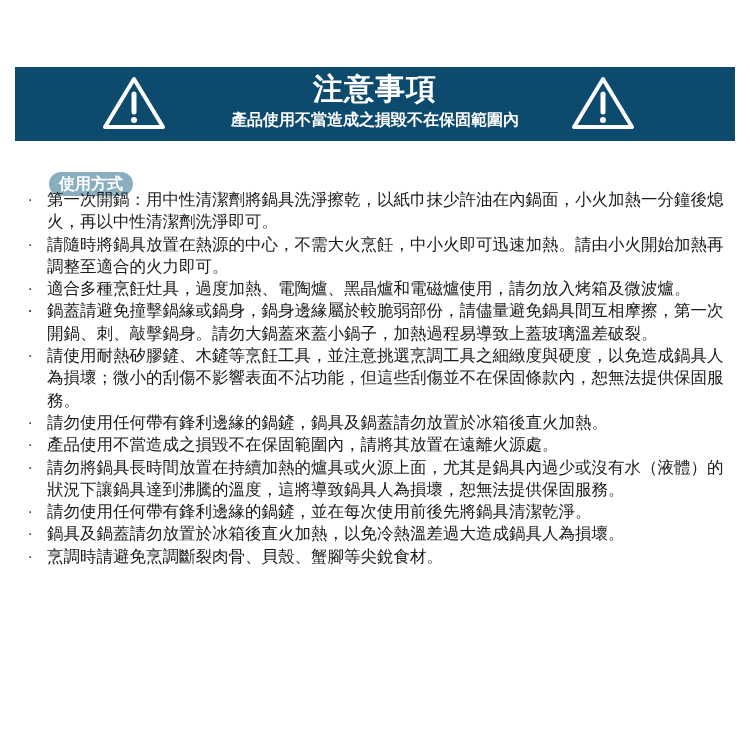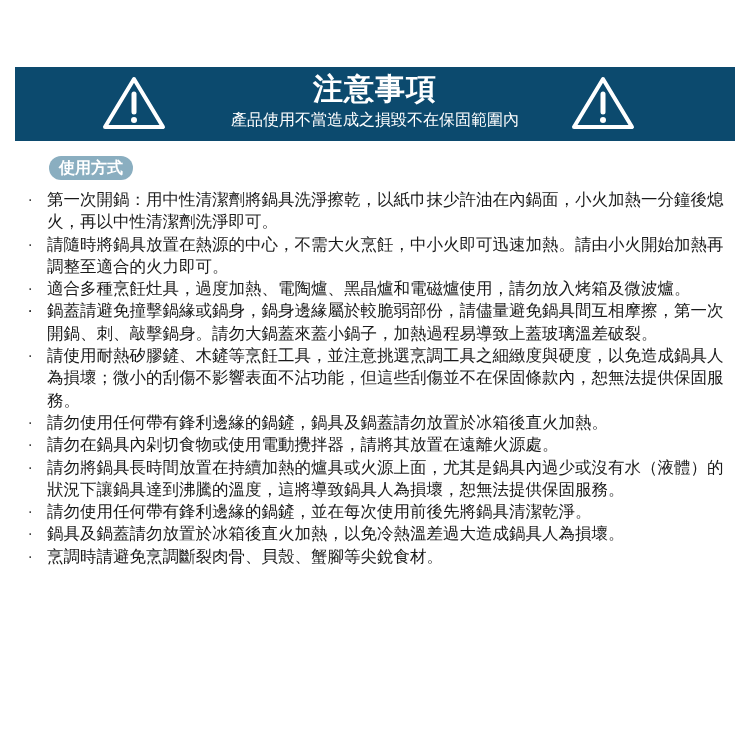--- a/index.html
+++ b/index.html
@@ -43,28 +43,28 @@
       line-height: 36px;
       letter-spacing: 1px;
     }
     .banner-subtitle {
       position: absolute;
       left: 0;
       width: 100%;
       top: 42px;
       text-align: center;
       color: #ffffff;
-      font-weight: normal;
+      font-weight: bold;
       font-size: 16px;
       line-height: 22px;
     }
     .section-badge {
       position: absolute;
       left: 49px;
-      top: 156px;
+      top: 172px;
       height: 24px;
       padding: 0 10px;
       background: #8aaec0;
       color: #ffffff;
       border-radius: 12px;
       font-size: 16px;
       line-height: 24px;
       font-weight: bold;
     }
     .list {
@@ -112,18 +112,18 @@
 <div class="section-badge">使用方式</div>
 
 <ul class="list">
   <li><span class="bullet">·</span><span>第一次開鍋：用中性清潔劑將鍋具洗淨擦乾，以紙巾抹少許油在內鍋面，小火加熱一分鐘後熄火，再以中性清潔劑洗淨即可。</span></li>
   <li><span class="bullet">·</span><span>請隨時將鍋具放置在熱源的中心，不需大火烹飪，中小火即可迅速加熱。請由小火開始加熱再調整至適合的火力即可。</span></li>
   <li><span class="bullet">·</span><span>適合多種烹飪灶具，過度加熱、電陶爐、黑晶爐和電磁爐使用，請勿放入烤箱及微波爐。</span></li>
   <li><span class="bullet">·</span></li>
   <li><span class="bullet">·</span><span>鍋蓋請避免撞擊鍋緣或鍋身，鍋身邊緣屬於較脆弱部份，請儘量避免鍋具間互相摩擦，第一次開鍋、刺、敲擊鍋身。請勿大鍋蓋來蓋小鍋子，加熱過程易導致上蓋玻璃溫差破裂。</span></li>
   <li><span class="bullet">·</span><span>請使用耐熱矽膠鏟、木鏟等烹飪工具，並注意挑選烹調工具之細緻度與硬度，以免造成鍋具人為損壞；微小的刮傷不影響表面不沾功能，但這些刮傷並不在保固條款內，恕無法提供保固服務。</span></li>
   <li><span class="bullet">·</span><span>請勿使用任何帶有鋒利邊緣的鍋鏟，鍋具及鍋蓋請勿放置於冰箱後直火加熱。</span></li>
-  <li><span class="bullet">·</span><span>請勿在鍋具內剁切食物或使用電動攪拌器，請將其放置在遠離火源處。</span></li>
+  <li><span class="bullet">·</span><span>產品使用不當造成之損毀不在保固範圍內，請將其放置在遠離火源處。</span></li>
   <li><span class="bullet">·</span><span>請勿將鍋具長時間放置在持續加熱的爐具或火源上面，尤其是鍋具內過少或沒有水（液體）的狀況下讓鍋具達到沸騰的溫度，這將導致鍋具人為損壞，恕無法提供保固服務。</span></li>
   <li><span class="bullet">·</span><span>請勿使用任何帶有鋒利邊緣的鍋鏟，並在每次使用前後先將鍋具清潔乾淨。</span></li>
   <li><span class="bullet">·</span><span>鍋具及鍋蓋請勿放置於冰箱後直火加熱，以免冷熱溫差過大造成鍋具人為損壞。</span></li>
   <li><span class="bullet">·</span><span>烹調時請避免烹調斷裂肉骨、貝殼、蟹腳等尖銳食材。</span></li>
 </ul>
 
 </body></html>

